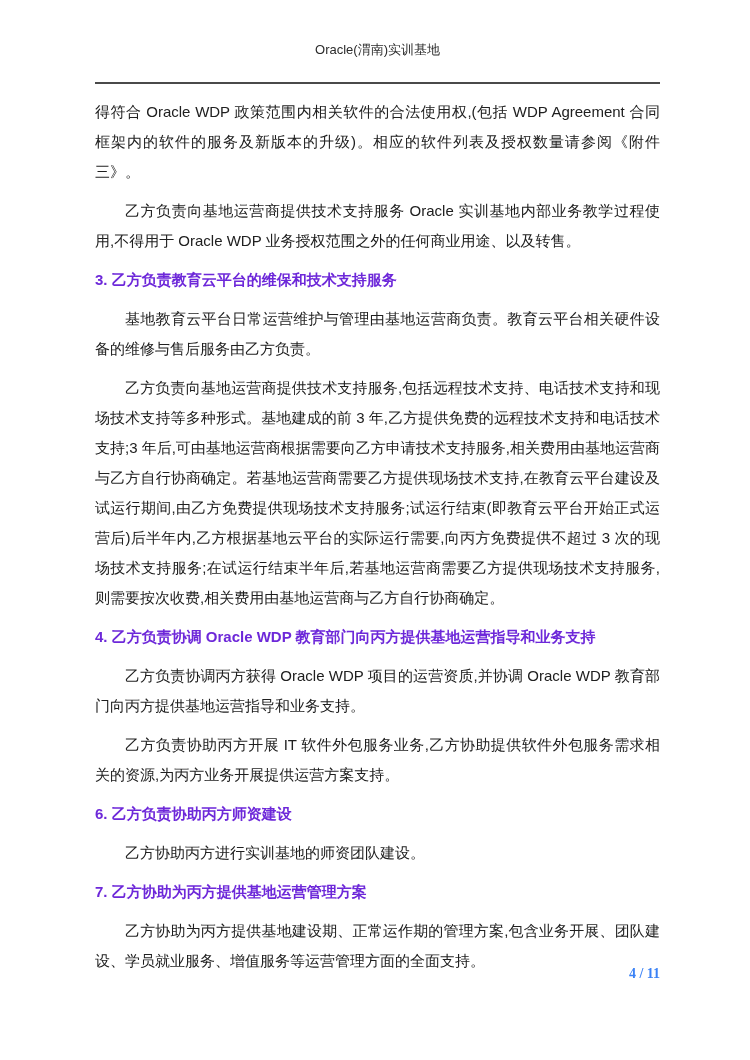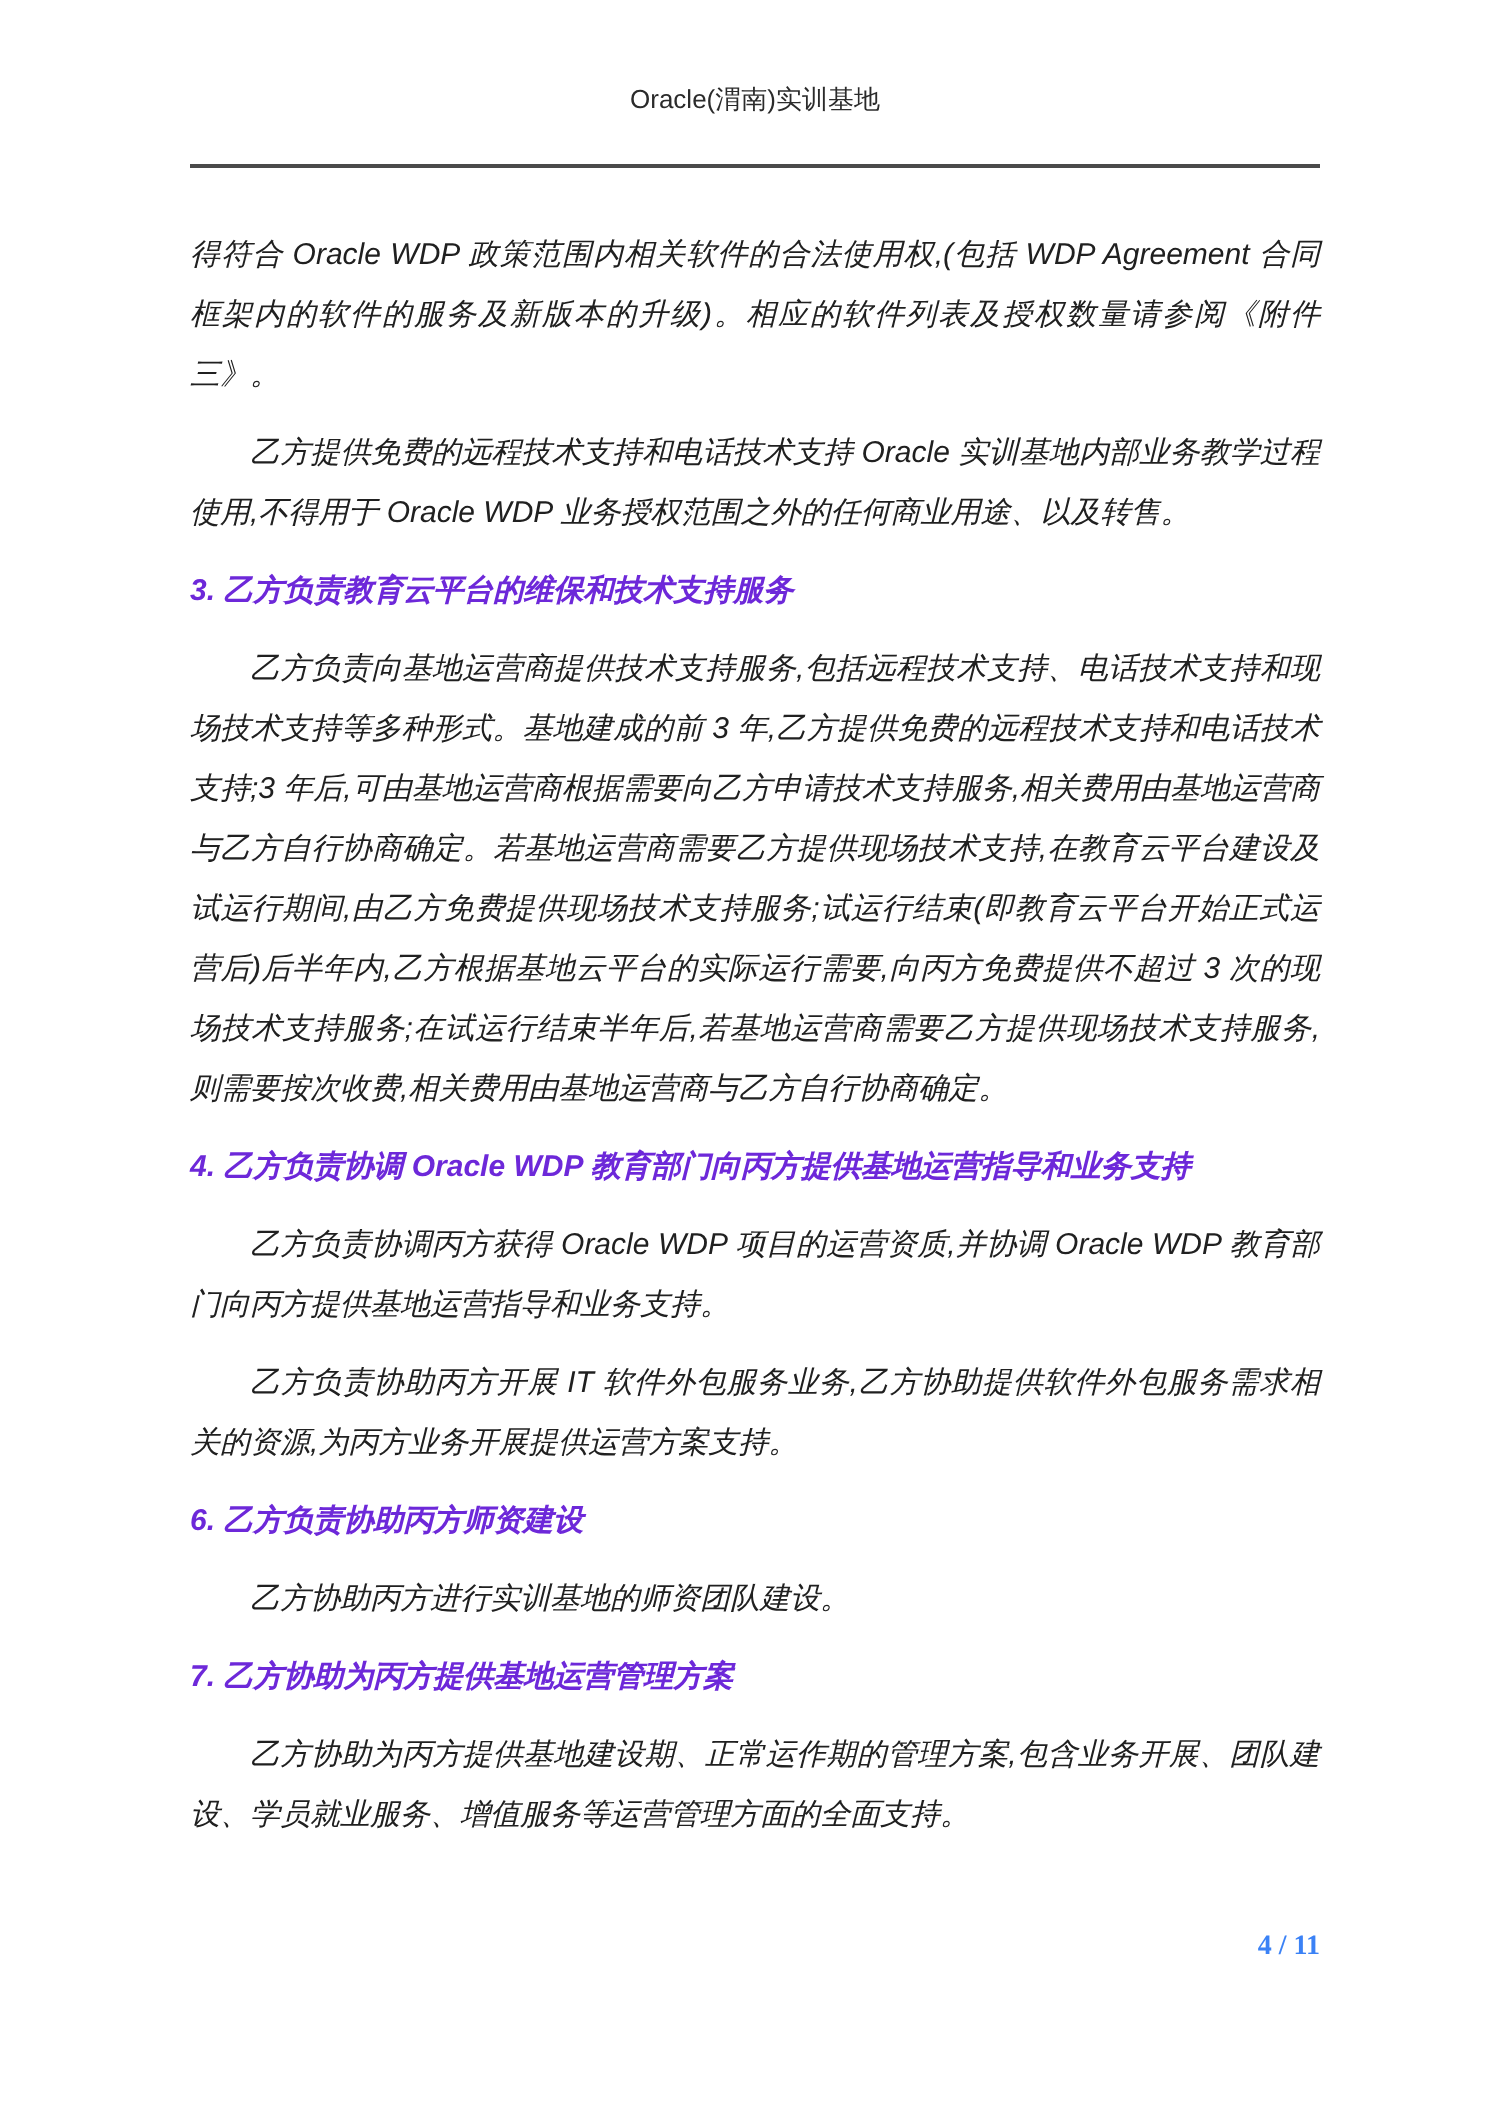--- a/index.html
+++ b/index.html
@@ -24,26 +24,25 @@
   }
   .doc-header {
     text-align: center;
     font-size: 13px;
     line-height: 20px;
     color: #2b2b2b;
     padding-bottom: 22px;
     border-bottom: 2px solid #4a4a4a;
   }
   .doc-body {
-    padding-top: 20px;
+    padding-top: 4px;
     font-size: 15px;
     line-height: 30px;
     text-align: justify;
     color: #202020;
-    font-style: italic;
   }
   .para {
     margin: 9px 0;
     text-indent: 2em;
   }
   .para.no-indent {
     text-indent: 0;
   }
   .heading {
     margin: 9px 0;
@@ -69,24 +68,25 @@
 <div class="page">
 
   <div class="doc-header">
     <span>Oracle(渭南)实训基地</span>
   </div>
 
   <div class="doc-body">
 
     <p class="para no-indent">得符合 Oracle WDP 政策范围内相关软件的合法使用权,(包括 WDP Agreement 合同框架内的软件的服务及新版本的升级)。相应的软件列表及授权数量请参阅《附件三》。</p>
 
-    <p class="para">乙方提供免费的远程技术支持和电话技术支持 Oracle 实训基地内部业务教学过程使用,不得用于 Oracle WDP 业务授权范围之外的任何商业用途、以及转售。</p>
+    <p class="para">乙方负责向基地运营商提供技术支持服务 Oracle 实训基地内部业务教学过程使用,不得用于 Oracle WDP 业务授权范围之外的任何商业用途、以及转售。</p>
 
     <p class="heading">3. 乙方负责教育云平台的维保和技术支持服务</p>
 
+    <p class="para">基地教育云平台日常运营维护与管理由基地运营商负责。教育云平台相关硬件设备的维修与售后服务由乙方负责。</p>
 
     <p class="para">乙方负责向基地运营商提供技术支持服务,包括远程技术支持、电话技术支持和现场技术支持等多种形式。基地建成的前 3 年,乙方提供免费的远程技术支持和电话技术支持;3 年后,可由基地运营商根据需要向乙方申请技术支持服务,相关费用由基地运营商与乙方自行协商确定。若基地运营商需要乙方提供现场技术支持,在教育云平台建设及试运行期间,由乙方免费提供现场技术支持服务;试运行结束(即教育云平台开始正式运营后)后半年内,乙方根据基地云平台的实际运行需要,向丙方免费提供不超过 3 次的现场技术支持服务;在试运行结束半年后,若基地运营商需要乙方提供现场技术支持服务,则需要按次收费,相关费用由基地运营商与乙方自行协商确定。</p>
 
     <p class="heading">4. 乙方负责协调 Oracle WDP 教育部门向丙方提供基地运营指导和业务支持</p>
 
     <p class="para">乙方负责协调丙方获得 Oracle WDP 项目的运营资质,并协调 Oracle WDP 教育部门向丙方提供基地运营指导和业务支持。</p>
 
 
     <p class="para">乙方负责协助丙方开展 IT 软件外包服务业务,乙方协助提供软件外包服务需求相关的资源,为丙方业务开展提供运营方案支持。</p>
 

